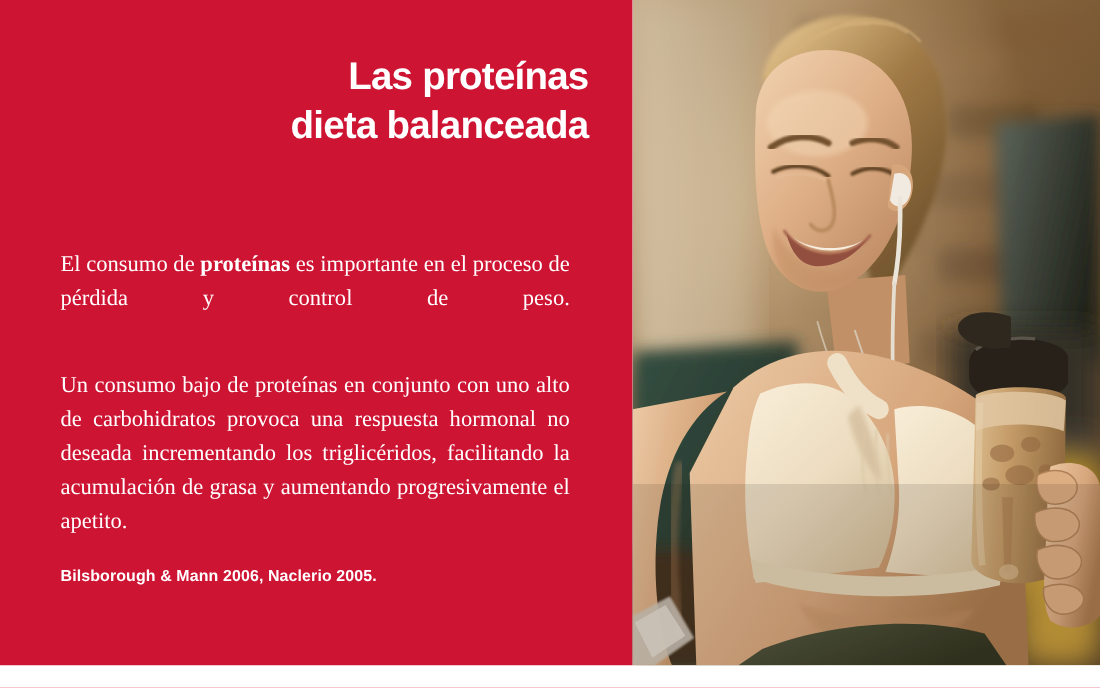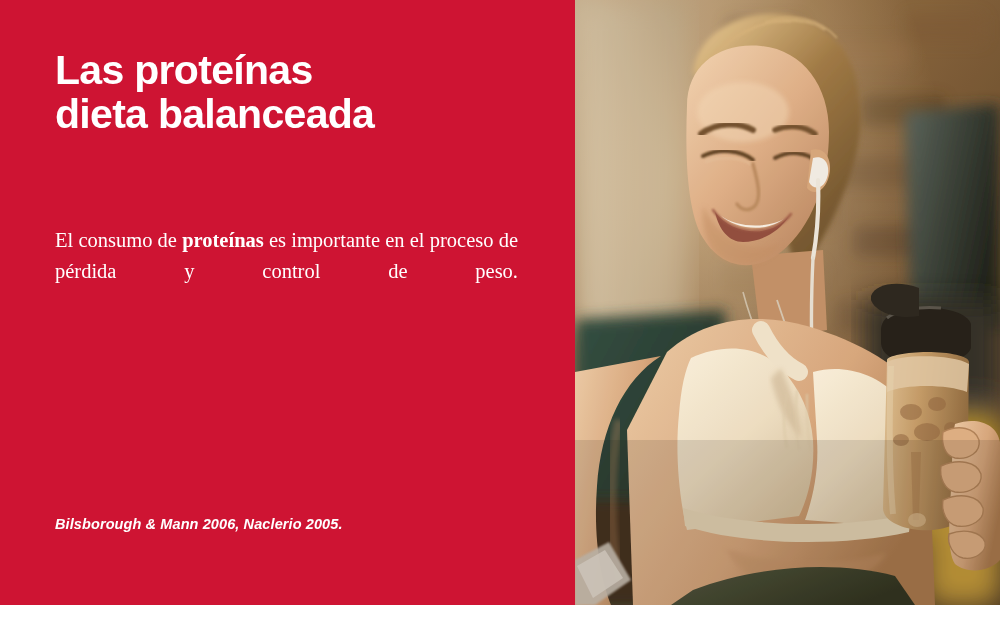--- a/index.html
+++ b/index.html
@@ -30,24 +30,25 @@
     background: #ce1433;
     box-sizing: border-box;
   }
   #headline {
     position: absolute;
     left: 55px;
     top: 48px;
     width: 480px;
     color: #ffffff;
     font-family: "Liberation Sans", sans-serif;
-    font-size: 41px;
+    font-size: 35px;
     font-weight: bold;
     line-height: 44px;
     letter-spacing: -0.7px;
+    text-align: right;
   }
   #headline .hl-line { display: block; white-space: nowrap; }
 
   .body-para {
     position: absolute;
     left: 55px;
     width: 463px;
     color: #ffffff;
     font-family: Liberation Serif, serif;
     font-size: 20.5px;
@@ -64,21 +65,20 @@
   #citation {
     position: absolute;
     left: 55px;
     top: 516px;
     width: 470px;
     color: #ffffff;
     font-family: "Liberation Sans", sans-serif;
     font-size: 14.5px;
     font-weight: bold;
     letter-spacing: 0.1px;
-    font-style: italic;
   }
 
   
   #photo-wrap {
     position: absolute;
     left: 575px;
     top: 0;
     width: 425px;
     height: 605px;
     overflow: hidden;
@@ -92,20 +92,21 @@
 
   <div id="red-panel">
 
     <div id="headline">
       <span class="hl-line">Las proteínas</span>
       <span class="hl-line">dieta balanceada</span>
     </div>
 
     <p class="body-para" id="para-1"><span>El consumo de </span><b>proteínas</b><span> es importante en el proceso de pérdida y control de peso.</span></p>
 
+    <p class="body-para" id="para-2">Un consumo bajo de proteínas en conjunto con uno alto de carbohidratos provoca una respuesta hormonal no deseada incrementando los triglicéridos, facilitando la acumulación de grasa y aumentando progresivamente el apetito.</p>
 
     <div id="citation">Bilsborough &amp; Mann 2006, Naclerio 2005.</div>
   </div>
 
   <div id="photo-wrap">
     <svg width="425" height="605" viewBox="0 0 425 605" xmlns="http://www.w3.org/2000/svg">
       <defs>
         <linearGradient id="wallGrad" x1="0" y1="0" x2="1" y2="1">
           <stop offset="0%" stop-color="#bfa98c"></stop>
           <stop offset="28%" stop-color="#8d6b44"></stop>

